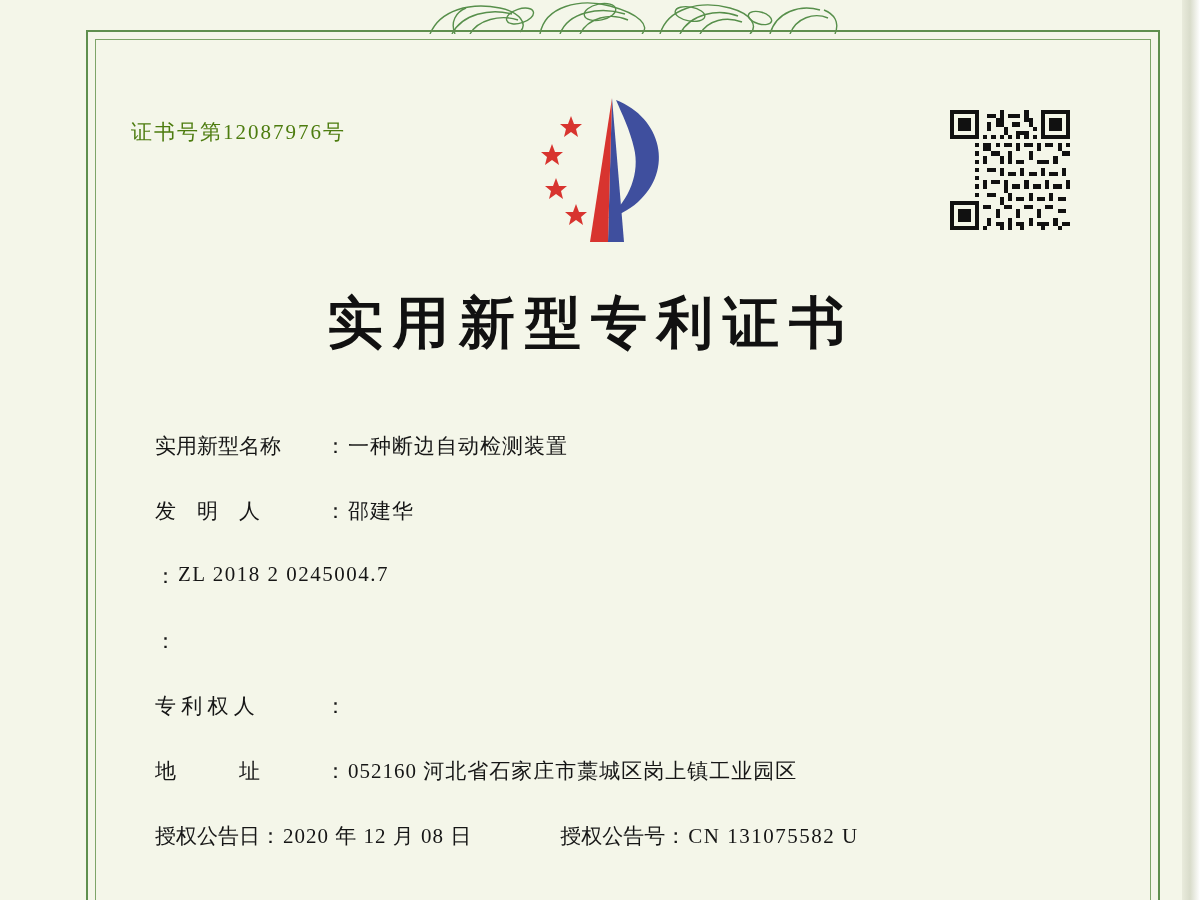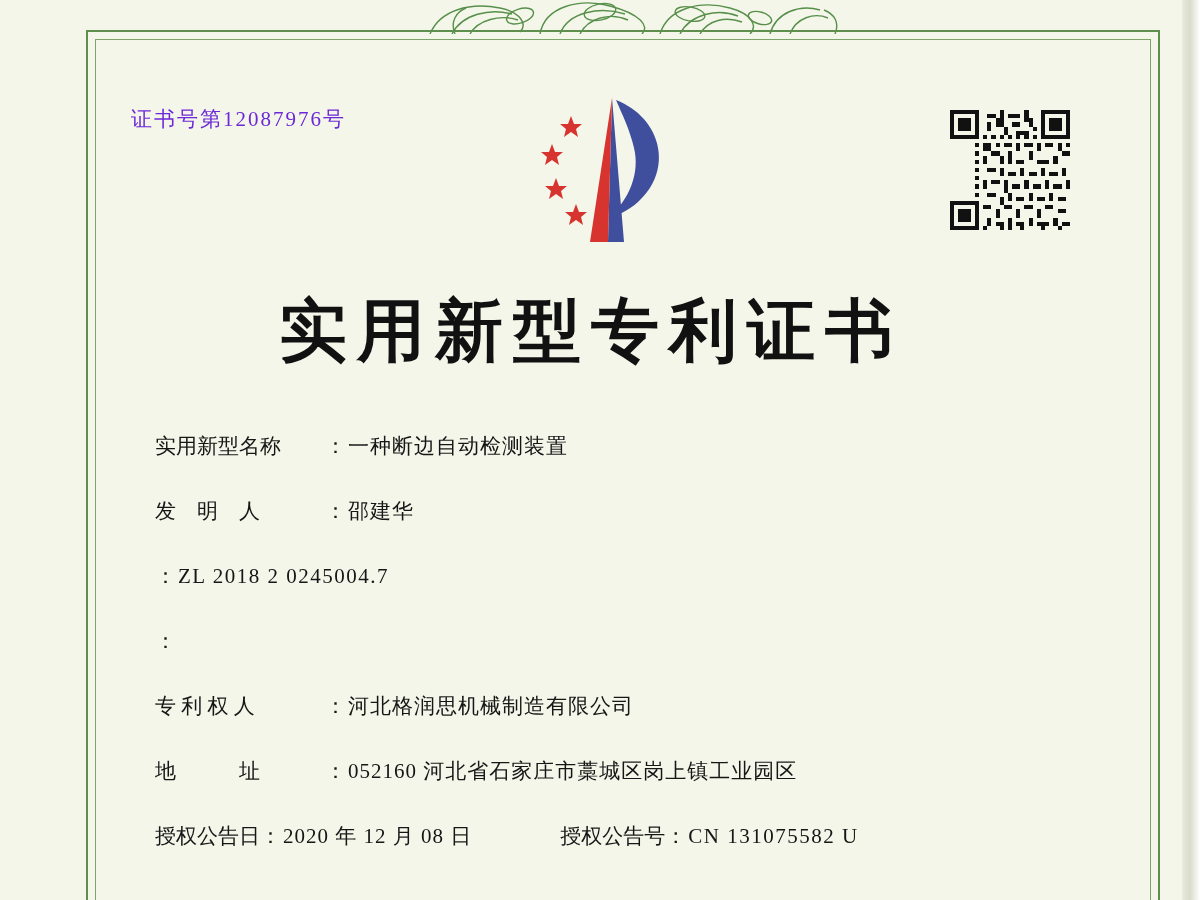--- a/index.html
+++ b/index.html
@@ -64,24 +64,24 @@
     border-left: 1px solid #7da468;
     border-top: 1px solid #7da468;
     border-right: 1px solid #7da468;
     box-sizing: border-box;
   }
 
   
   .serial {
     position: absolute;
     left: 131px;
-    top: 105px;
+    top: 118px;
     font-size: 21px;
     letter-spacing: 2px;
-    color: #6d28d9;
+    color: #4d7c0f;
     white-space: nowrap;
   }
 
   
   .emblem {
     position: absolute;
     left: 512px;
     top: 92px;
     width: 180px;
     height: 160px;
@@ -98,36 +98,36 @@
   .qr svg { display: block; }
 
   
   .main-title {
     position: absolute;
     left: 0;
     top: 286px;
     width: 1182px;
     text-align: center;
     font-family: "DejaVu Serif", "Liberation Serif", serif;
-    font-size: 68px;
+    font-size: 56px;
     font-weight: bold;
     letter-spacing: 10px;
     color: #111111;
   }
 
   
   .fields {
     position: absolute;
     left: 155px;
     top: 432px;
     width: 940px;
   }
   .field-row {
     display: flex;
-    align-items: center;
+    align-items: flex-start;
     margin-bottom: 37px;
     font-size: 21px;
     color: #161616;
     white-space: nowrap;
   }
   .field-label {
     display: inline-block;
     color: #161616;
   }
   .label-w-wide { width: 170px; }
@@ -341,21 +341,20 @@
       <span class="field-value value-latin">ZL 2018 2 0245004.7</span>
     </div>
 
     <div class="field-row">
       <span class="field-colon">：</span>
     </div>
 
     <div class="field-row">
       <span class="field-label label-w-wide">专 利 权 人</span>
       <span class="field-colon">：</span>
-      <span class="field-value">河北格润思机械制造有限公司</span>
     </div>
 
     <div class="field-row">
       <span class="field-label label-w-wide">地　　　址</span>
       <span class="field-colon">：</span>
       <span class="field-value">052160 河北省石家庄市藁城区岗上镇工业园区</span>
     </div>
 
     <div class="last-row">
       <span class="group-one">

